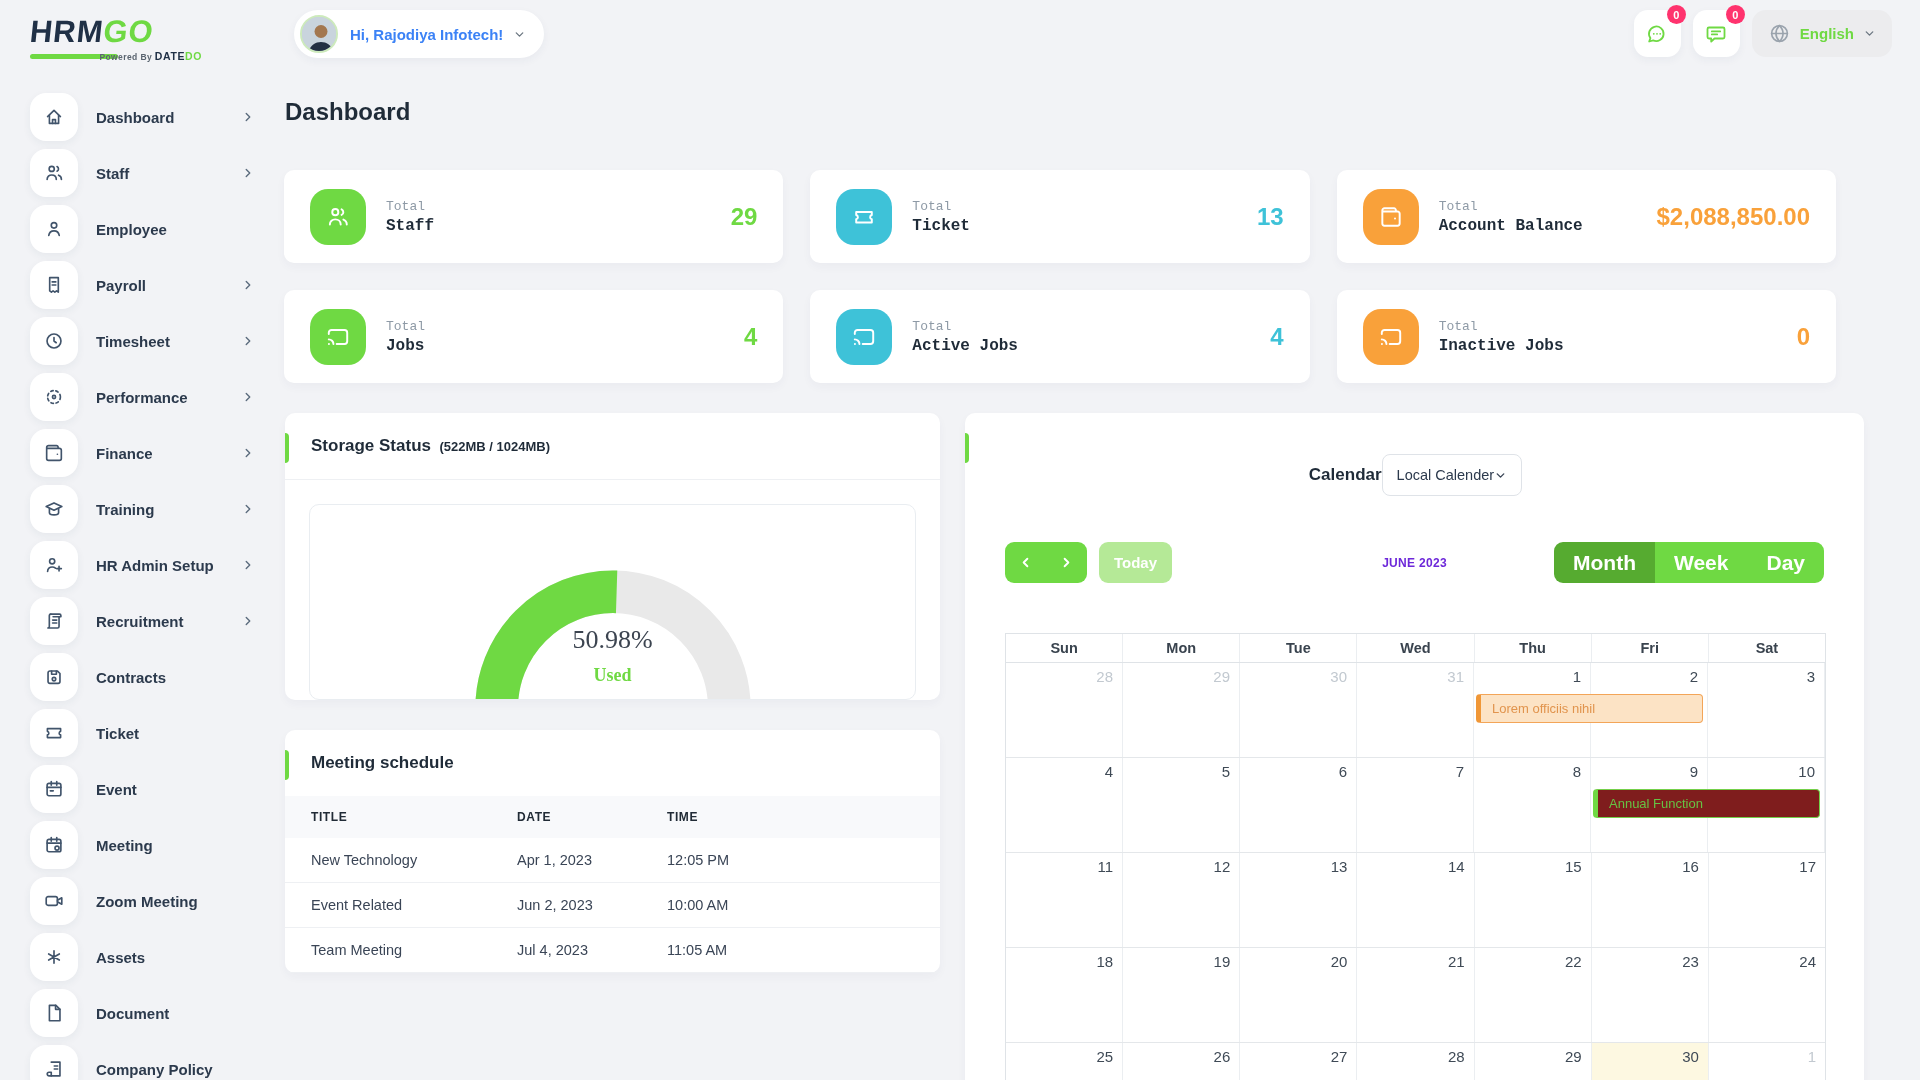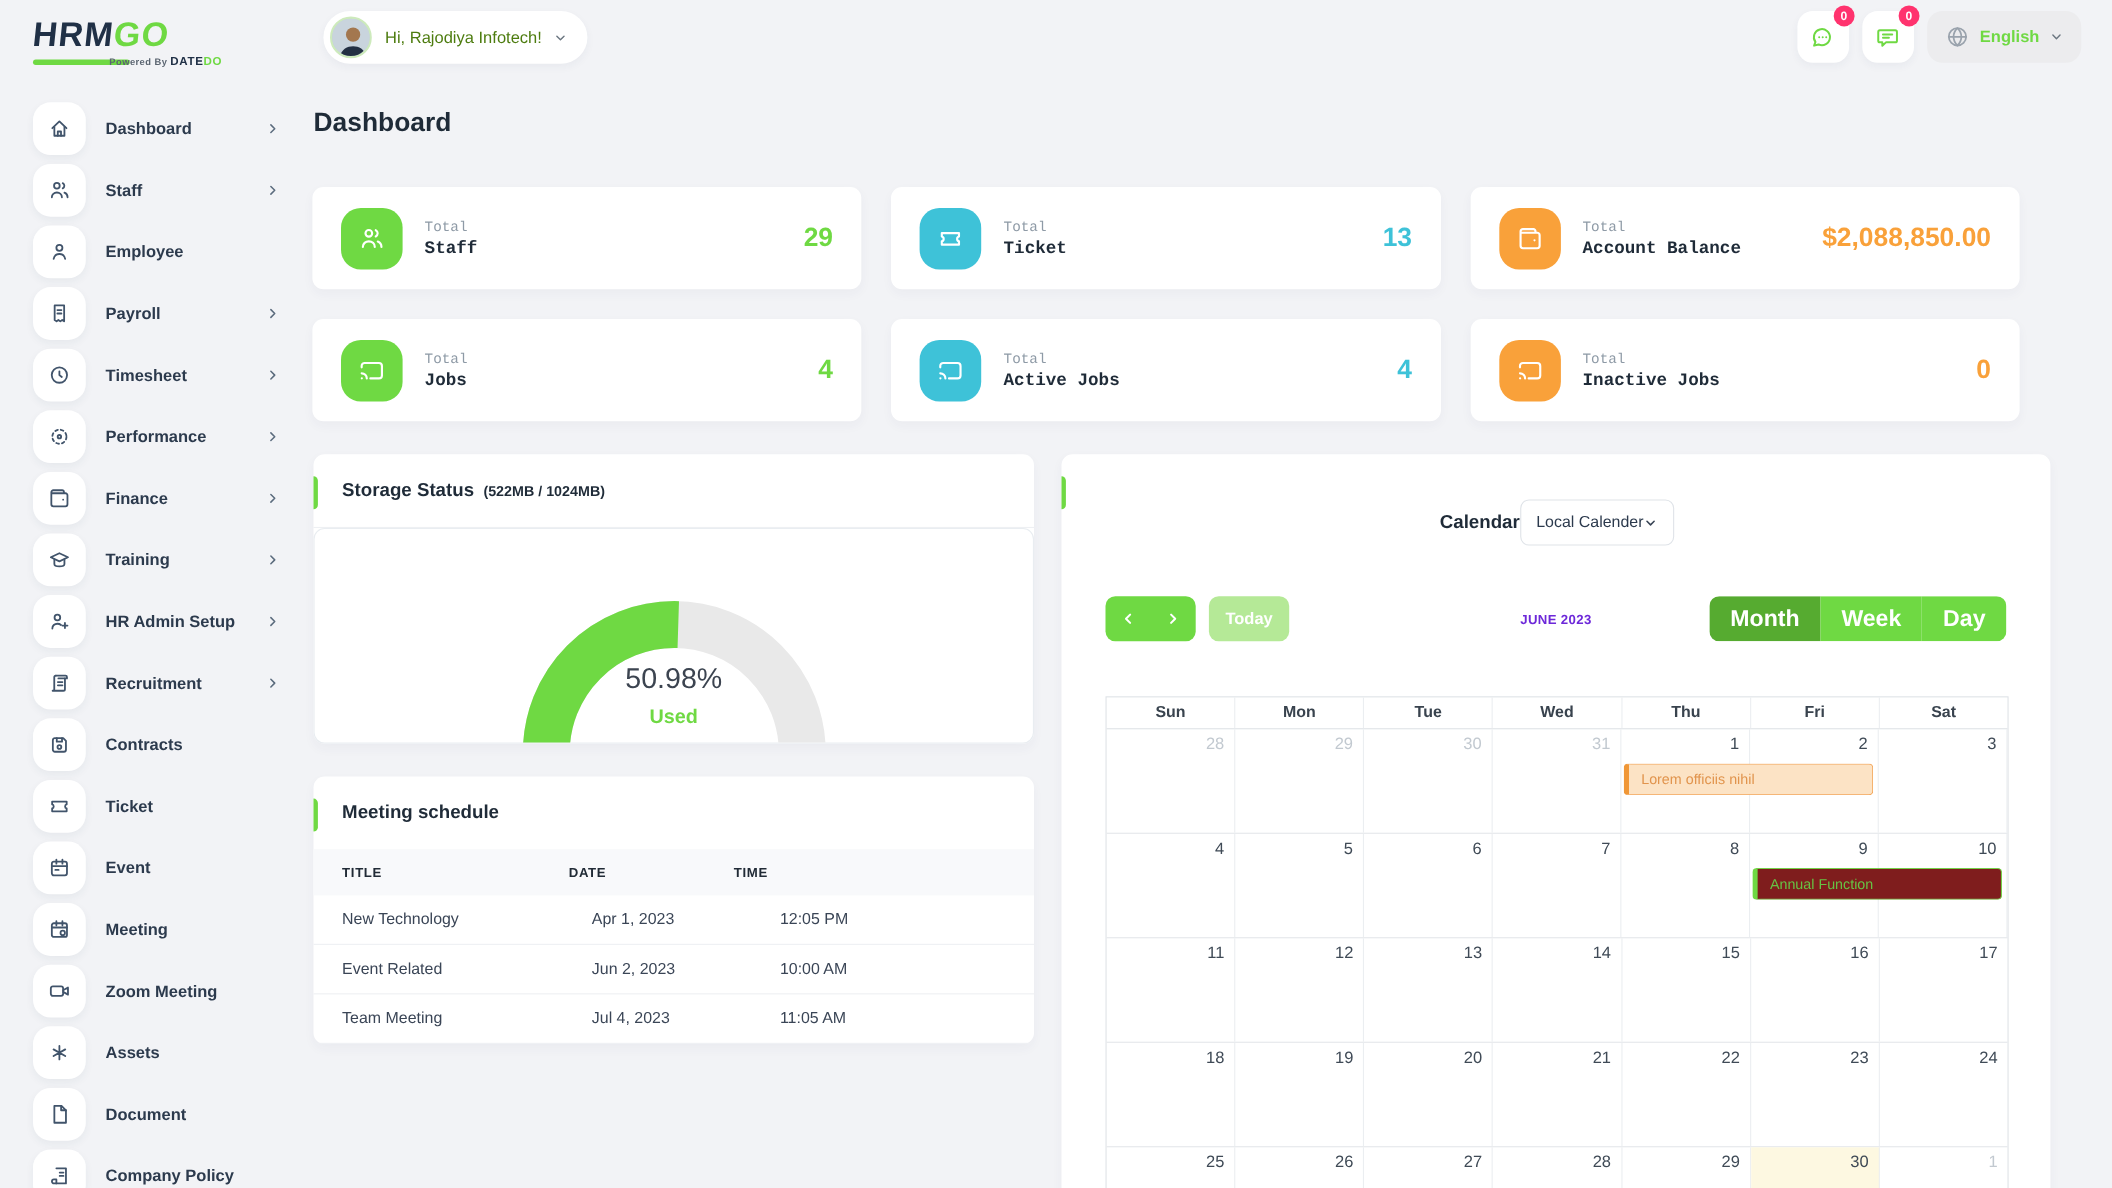--- a/index.html
+++ b/index.html
@@ -25,21 +25,21 @@
   .nav { margin-top:34px; }
   .nav-item { display:flex; align-items:center; height:48px; margin-bottom:8px; cursor:pointer; width:225px; }
   .nav-ic { width:48px; height:48px; background:#fff; border-radius:16px; box-shadow:0 3px 8px rgba(40,60,90,.06); display:flex; align-items:center; justify-content:center; color:#41546b; flex:none; }
   .nav-ic svg { width:22px; height:22px; }
   .nav-label { margin-left:18px; font-size:15px; font-weight:600; color:#2c3a4d; flex:1; }
   .nav-chev { color:#5b6b7d; width:14px; height:14px; flex:none; }
 
   
   .userpill { position:absolute; left:294px; top:10px; height:48px; background:#fff; border-radius:24px; display:flex; align-items:center; padding:0 18px 0 6px; box-shadow:0 3px 8px rgba(40,60,90,.05); cursor:pointer; }
   .avatar { width:38px; height:38px; border-radius:50%; border:2px solid #cdeabc; background:#c3cfd9; overflow:hidden; flex:none; }
-  .greeting { margin:0 10px 0 12px; font-size:15px; color:#4d7c0f; font-weight:400; }
+  .greeting { margin:0 10px 0 12px; font-size:15px; color:#3b82f6; font-weight:700; }
   .topbar-right { position:absolute; right:28px; top:10px; display:flex; gap:12px; align-items:center; }
   .icon-btn { position:relative; width:47px; height:47px; background:#fff; border-radius:14px; display:flex; align-items:center; justify-content:center; color:#6fd943; cursor:pointer; box-shadow:0 3px 8px rgba(40,60,90,.05); }
   .icon-btn svg { width:24px; height:24px; }
   .badge { position:absolute; top:-5px; right:-5px; min-width:19px; height:19px; border-radius:10px; background:#ff336e; color:#fff; font-size:11px; font-weight:700; display:flex; align-items:center; justify-content:center; padding:0 4px; }
   .lang-btn { height:47px; background:#ececee; border-radius:14px; display:flex; align-items:center; gap:9px; padding:0 16px; cursor:pointer; }
   .lang-btn .globe { width:23px; height:23px; color:#9aa3ad; }
   .lang-label { color:#6fd943; font-size:15px; font-weight:600; }
   .lang-chev { width:13px; height:13px; color:#6b7680; }
 
   
@@ -62,28 +62,28 @@
   .col-left { width:655px; flex:none; }
   .col-right { flex:1; }
   .card { background:#fff; border-radius:10px; box-shadow:0 4px 10px rgba(40,60,90,.04); position:relative; }
   .card-header { position:relative; padding:23px 26px; }
   .card-header.bordered { border-bottom:1px solid #eef0f3; }
   .card-header::before { content:''; position:absolute; left:0; top:20px; height:30px; width:4px; background:#6fd943; border-radius:0 4px 4px 0; }
   .card-title { font-size:17px; font-weight:700; color:#1f2b38; display:inline; }
   .card-subtitle { font-size:13px; font-weight:600; color:#1f2b38; margin-left:4px; }
 
   
-  .gauge-box { border:1px solid #e9edf1; border-radius:10px; height:196px; position:relative; overflow:hidden; }
+  .gauge-box { margin:24px; border:1px solid #e9edf1; border-radius:10px; height:196px; position:relative; overflow:hidden;font-family:Liberation Serif, serif; }
   .gauge-wrap { position:absolute; left:50%; top:48px; transform:translateX(-50%); width:300px; height:160px; }
   .gauge-text { position:absolute; left:0; right:0; top:72px; text-align:center; font-size:26px; color:#3c4450; }
   .gauge-used { position:absolute; left:0; right:0; top:112px; text-align:center; font-size:18px; font-weight:700; color:#6fd943; }
 
   
   .mt-head { display:flex; background:#f8f9fb; height:42px; align-items:center; font-size:12px; font-weight:700; letter-spacing:.6px; color:#212b36; }
-  .mt-row { display:flex; height:45px; align-items:center; font-size:14.5px; color:#3a4556; border-bottom:1px solid #eef0f3;gap:21px; }
+  .mt-row { display:flex; height:45px; align-items:center; font-size:14.5px; color:#3a4556; border-bottom:1px solid #eef0f3; }
   .mt-c1 { width:232px; padding-left:26px; } .mt-c2 { width:150px; } .mt-c3 { flex:1; }
 
   
   .cal-card { padding-bottom:40px; min-height:860px; }
   .cal-top { display:flex; align-items:center; justify-content:center; padding:41px 24px 0 26px; position:relative; }
   .cal-top::before { content:''; position:absolute; left:0; top:20px; height:30px; width:4px; background:#6fd943; border-radius:0 4px 4px 0; }
   .cal-select { border:1px solid #dfe3e8; border-radius:8px; height:42px; display:flex; align-items:center; padding:0 14px; font-size:14.5px; color:#2c3a4d; cursor:pointer; background:#fff; }
   .cal-select svg { width:13px; height:13px; color:#3a4556; }
   .cal-toolbar { display:flex; align-items:center; margin:46px 40px 0 40px; }
   .tb-left, .tb-right { flex:1; display:flex; align-items:center; }

